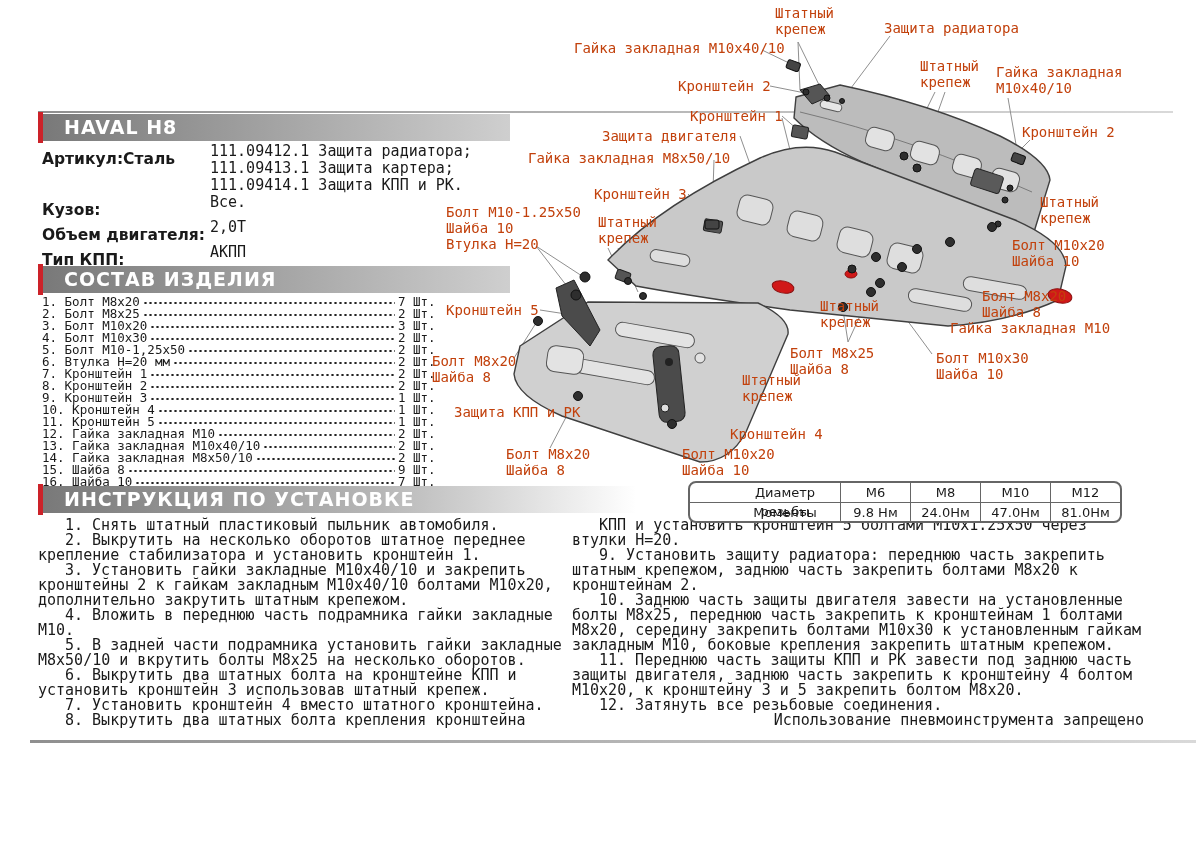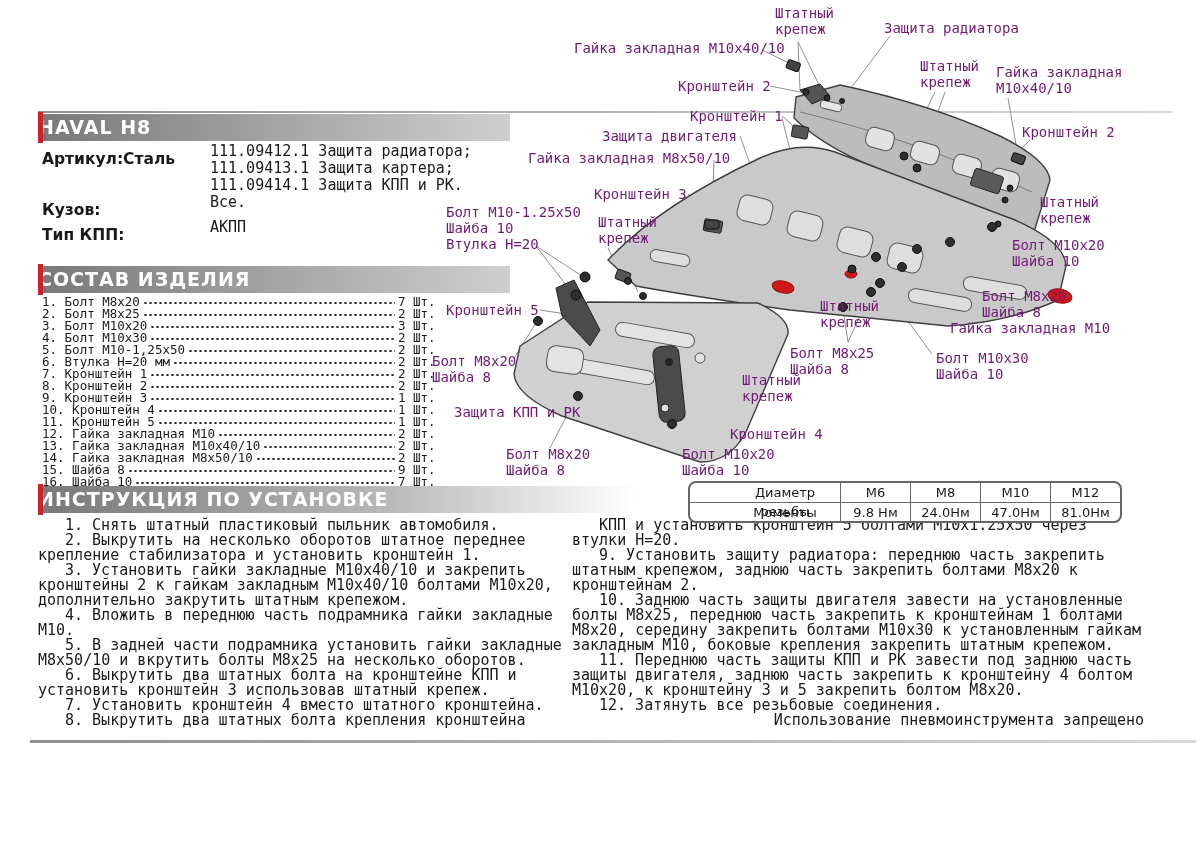--- a/index.html
+++ b/index.html
@@ -1,19 +1,19 @@
 <!DOCTYPE html>
 <html><head>
 <meta charset="utf-8">
 <style>
   html,body{margin:0;padding:0;background:#ffffff;}
   .page{position:relative;width:1200px;height:848px;background:#fff;overflow:hidden;
         font-family:"DejaVu Sans Mono",monospace;color:#1a1a1a;}
   .rule{position:absolute;background:linear-gradient(to right,#8f8f8f,#d9d9d9);}
-  .bar{position:absolute;height:27px;box-sizing:border-box;
+  .bar{position:absolute;height:27px;box-sizing:border-box;padding-left:26px;
        background:linear-gradient(to right,#787878,#cfcfcf);
        color:#fff;font:bold 19px/27px "DejaVu Sans",sans-serif;letter-spacing:1px;}
   .bar::before{content:'';position:absolute;left:0;top:-2px;bottom:-2px;width:5px;background:#cc2229;}
   .bar.fade{background:linear-gradient(to right,#787878,#b8b8b8 55%,#ffffff 95%);}
   
   .info{position:absolute;left:42px;top:143px;width:470px;}
   .irow{display:flex;}
   .ilabel{width:168px;font:bold 15.5px/17px "DejaVu Sans",sans-serif;margin-top:8px;}
   .ival{font:15px/17px "DejaVu Sans Mono",monospace;white-space:nowrap;}
   
@@ -33,21 +33,21 @@
   
   .torque{position:absolute;left:688px;top:481px;display:grid;
           grid-template-columns:150px 70px 70px 70px 70px;
           border:2px solid #666;border-radius:8px;overflow:hidden;background:#fff;}
   .tcell{height:19px;font:13px/19px "DejaVu Sans",sans-serif;text-align:center;
          border-left:1.5px solid #666;box-sizing:border-box;}
   .tcell.c0{border-left:none;padding-left:40px;}
   .tcell.r1{border-top:1.5px solid #666;}
   
   .dlabel{position:absolute;font:14px/16px "DejaVu Sans Mono",monospace;
-          white-space:pre-line;color:#701a75;}
+          white-space:pre-line;color:#c2410c;}
 </style>
 </head>
 <body>
 
 <div class="page">
 
   <div class="rule" style="left:38px;top:111px;width:1135px;height:2px;"></div>
 
   <div class="bar" style="left:38px;top:114px;width:472px;">
     <span>HAVAL H8</span>
@@ -58,20 +58,24 @@
       <div class="ilabel">Артикул:Сталь</div>
       <div>
         <div class="ival">111.09412.1 Защита радиатора;</div>
         <div class="ival">111.09413.1 Защита картера;</div>
         <div class="ival">111.09414.1 Защита КПП и РК.</div>
       </div>
     </div>
     <div class="irow">
       <div class="ilabel">Кузов:</div>
       <div class="ival">Все.</div>
+    </div>
+    <div class="irow">
+      <div class="ilabel">Объем двигателя:</div>
+      <div class="ival">2,0Т</div>
     </div>
     <div class="irow">
       <div class="ilabel">Тип КПП:</div>
       <div class="ival">АКПП</div>
     </div>
   </div>
 
   <div class="bar" style="left:38px;top:266px;width:472px;">
     <span>СОСТАВ ИЗДЕЛИЯ</span>
   </div>

